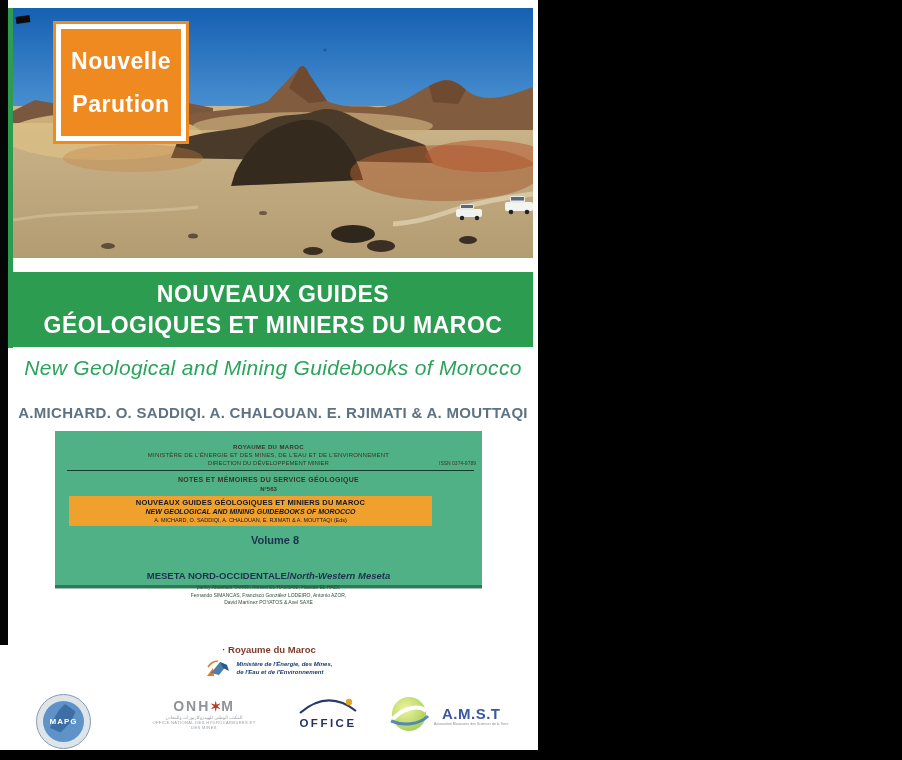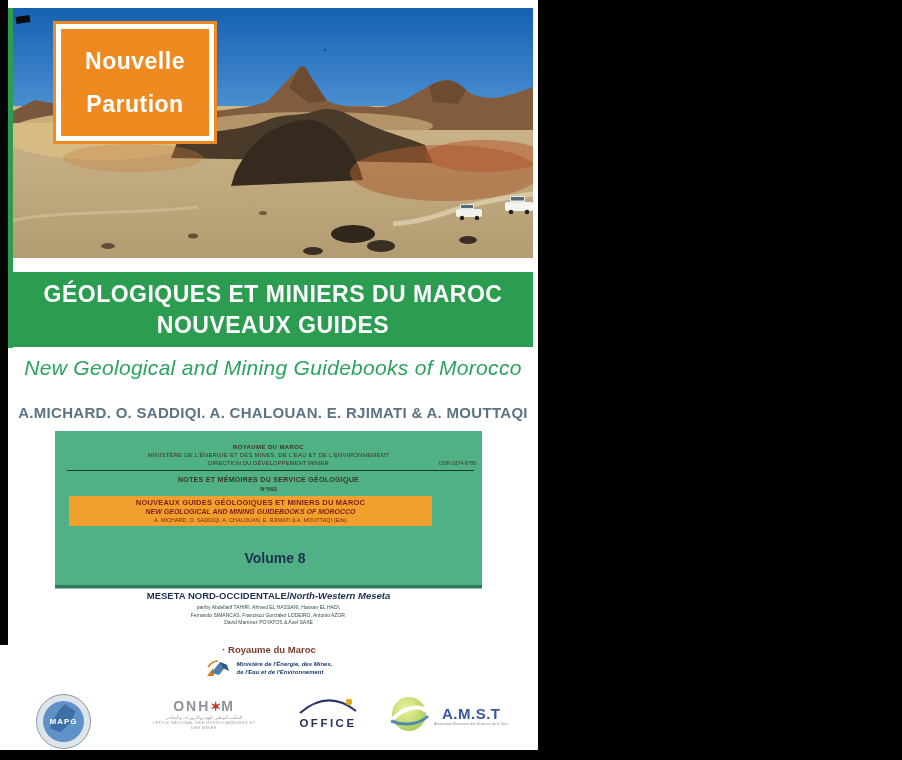--- a/index.html
+++ b/index.html
@@ -11,21 +11,21 @@
   .left-black-strip{position:absolute;left:0;top:0;width:8px;height:645px;background:#050505;}
   .left-green-strip{position:absolute;left:8px;top:8px;width:5px;height:340px;background:#2c9c51;}
   .glitch-mark{position:absolute;left:16px;top:16px;width:14px;height:7px;background:#0b0b0b;
                transform:rotate(-8deg);}
 
   
   .photo{position:absolute;left:13px;top:8px;width:520px;height:250px;overflow:hidden;}
   .photo svg{display:block;}
 
   
-  .badge{position:absolute;left:53px;top:21px;width:164px;height:123px;
+  .badge{position:absolute;left:53px;top:21px;width:136px;height:123px;
          background:#ee8a20;padding:3px;box-sizing:border-box;}
   .badge-frame{width:100%;height:100%;background:#fff;padding:5px;box-sizing:border-box;}
   .badge-inner{width:100%;height:100%;background:#ee8a20;display:flex;flex-direction:column;
                align-items:center;justify-content:center;gap:16px;}
   .badge-inner span{color:#fff;font-size:23px;font-weight:bold;letter-spacing:.5px;}
 
   
   .banner{position:absolute;left:13px;top:272px;width:520px;height:75px;background:#2c9c51;
           display:flex;flex-direction:column;align-items:center;justify-content:center;gap:4px;}
   .banner div{color:#fff;font-weight:bold;font-size:23px;letter-spacing:.5px;white-space:nowrap;}
@@ -40,25 +40,25 @@
   .cover{position:absolute;left:55px;top:431px;width:427px;height:157px;background:#4fb185;
          text-align:center;color:#3f3424;border-bottom:3px solid #2e7a58;box-sizing:border-box;
          box-shadow:0 1px 0 #9fbfae;}
   .cover .c-kingdom{padding-top:13px;font-size:6px;font-weight:bold;letter-spacing:.4px;}
   .cover .c-ministry{margin-top:2px;font-size:6px;letter-spacing:.2px;}
   .cover .c-direction-row{position:relative;margin-top:2px;font-size:6px;}
   .cover .c-issn{position:absolute;right:6px;top:0;font-size:5px;}
   .cover .c-rule{margin:4px 8px 0 12px;border-top:1.6px solid #14382a;}
   .cover .c-series{margin-top:5px;font-size:7px;font-weight:bold;letter-spacing:.3px;}
   .cover .c-number{margin-top:3px;font-size:6px;font-weight:bold;}
-  .cover .c-box{margin:4px 50px 0 14px;background:#f0a12d;padding:2px 0 3px;color:#7f1d1d;}
+  .cover .c-box{margin:4px 50px 0 14px;background:#f0a12d;padding:2px 0 3px;color:#0f172a;}
   .cover .c-box .fr{font-size:7.5px;font-weight:bold;letter-spacing:.2px;}
   .cover .c-box .en{font-size:7px;font-weight:bold;font-style:italic;margin-top:1px;}
   .cover .c-box .eds{font-size:5.5px;margin-top:2px;}
-  .cover .c-volume{margin-top:24px;font-size:14px;font-weight:bold;color:#1e3050;padding-left:13px;}
+  .cover .c-volume{margin-top:8px;font-size:11px;font-weight:bold;color:#1e3050;padding-left:13px;}
   .cover .c-region{margin-top:24px;font-size:9.5px;font-weight:bold;color:#1e3050;}
   .cover .c-region .en{font-style:italic;}
   .cover .c-contrib{margin-top:3px;font-size:5px;color:#2f4f3c;line-height:1.5;}
 
   .reference{position:absolute;left:0;top:603px;width:538px;text-align:center;
              font-weight:bold;font-size:17.5px;color:#43586a;letter-spacing:.2px;}
 
   
   .gov{position:absolute;left:0;top:644px;width:538px;text-align:center;}
   .gov .kingdom{font-size:9.5px;font-weight:bold;color:#7d3b2b;}
@@ -162,22 +162,22 @@
     <div class="badge">
       <div class="badge-frame">
         <div class="badge-inner">
           <span>Nouvelle</span>
           <span>Parution</span>
         </div>
       </div>
     </div>
 
     <div class="banner">
+      <div>NOUVEAUX GUIDES</div>
       <div>GÉOLOGIQUES ET MINIERS DU MAROC</div>
-      <div>NOUVEAUX GUIDES</div>
     </div>
 
     <div class="subtitle">New Geological and Mining Guidebooks of Morocco</div>
     <div class="authors">A.MICHARD. O. SADDIQI. A. CHALOUAN. E. RJIMATI &amp; A. MOUTTAQI</div>
 
     <div class="cover">
       <div class="c-kingdom">ROYAUME DU MAROC</div>
       <div class="c-ministry">MINISTÈRE DE L'ÉNERGIE ET DES MINES, DE L'EAU ET DE L'ENVIRONNEMENT</div>
       <div class="c-direction-row">
         <span>DIRECTION DU DÉVELOPPEMENT MINIER</span>

